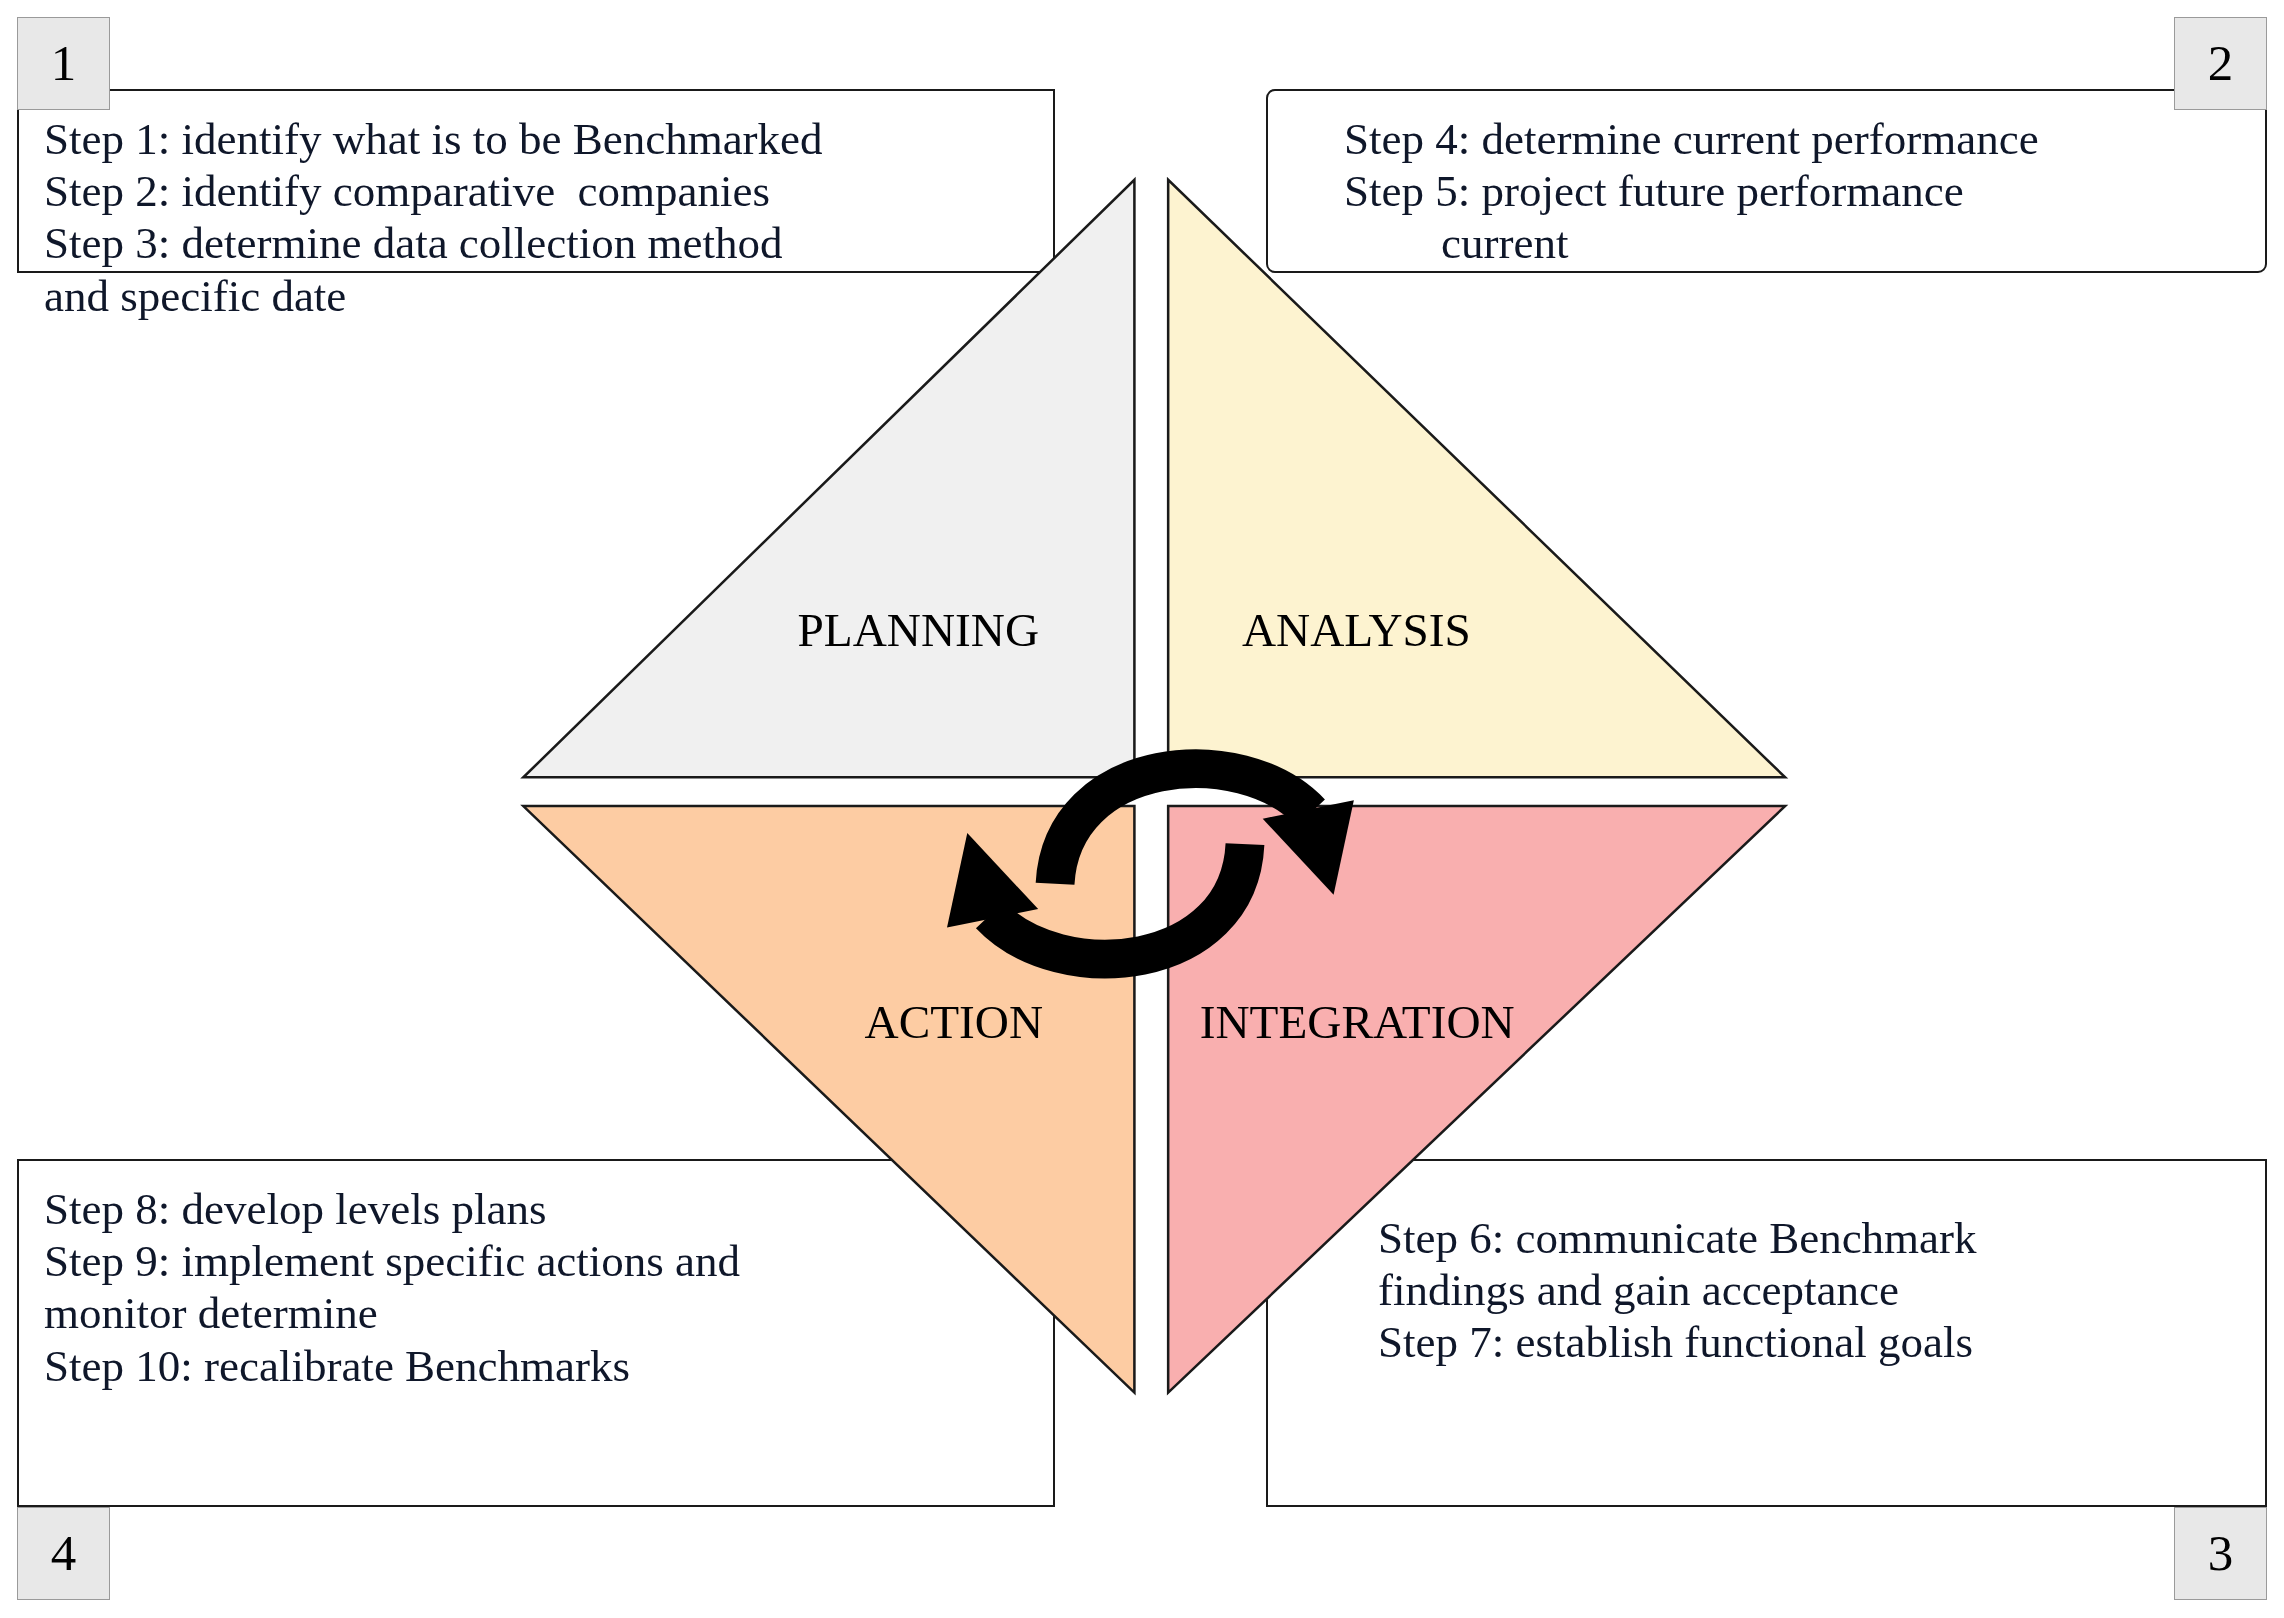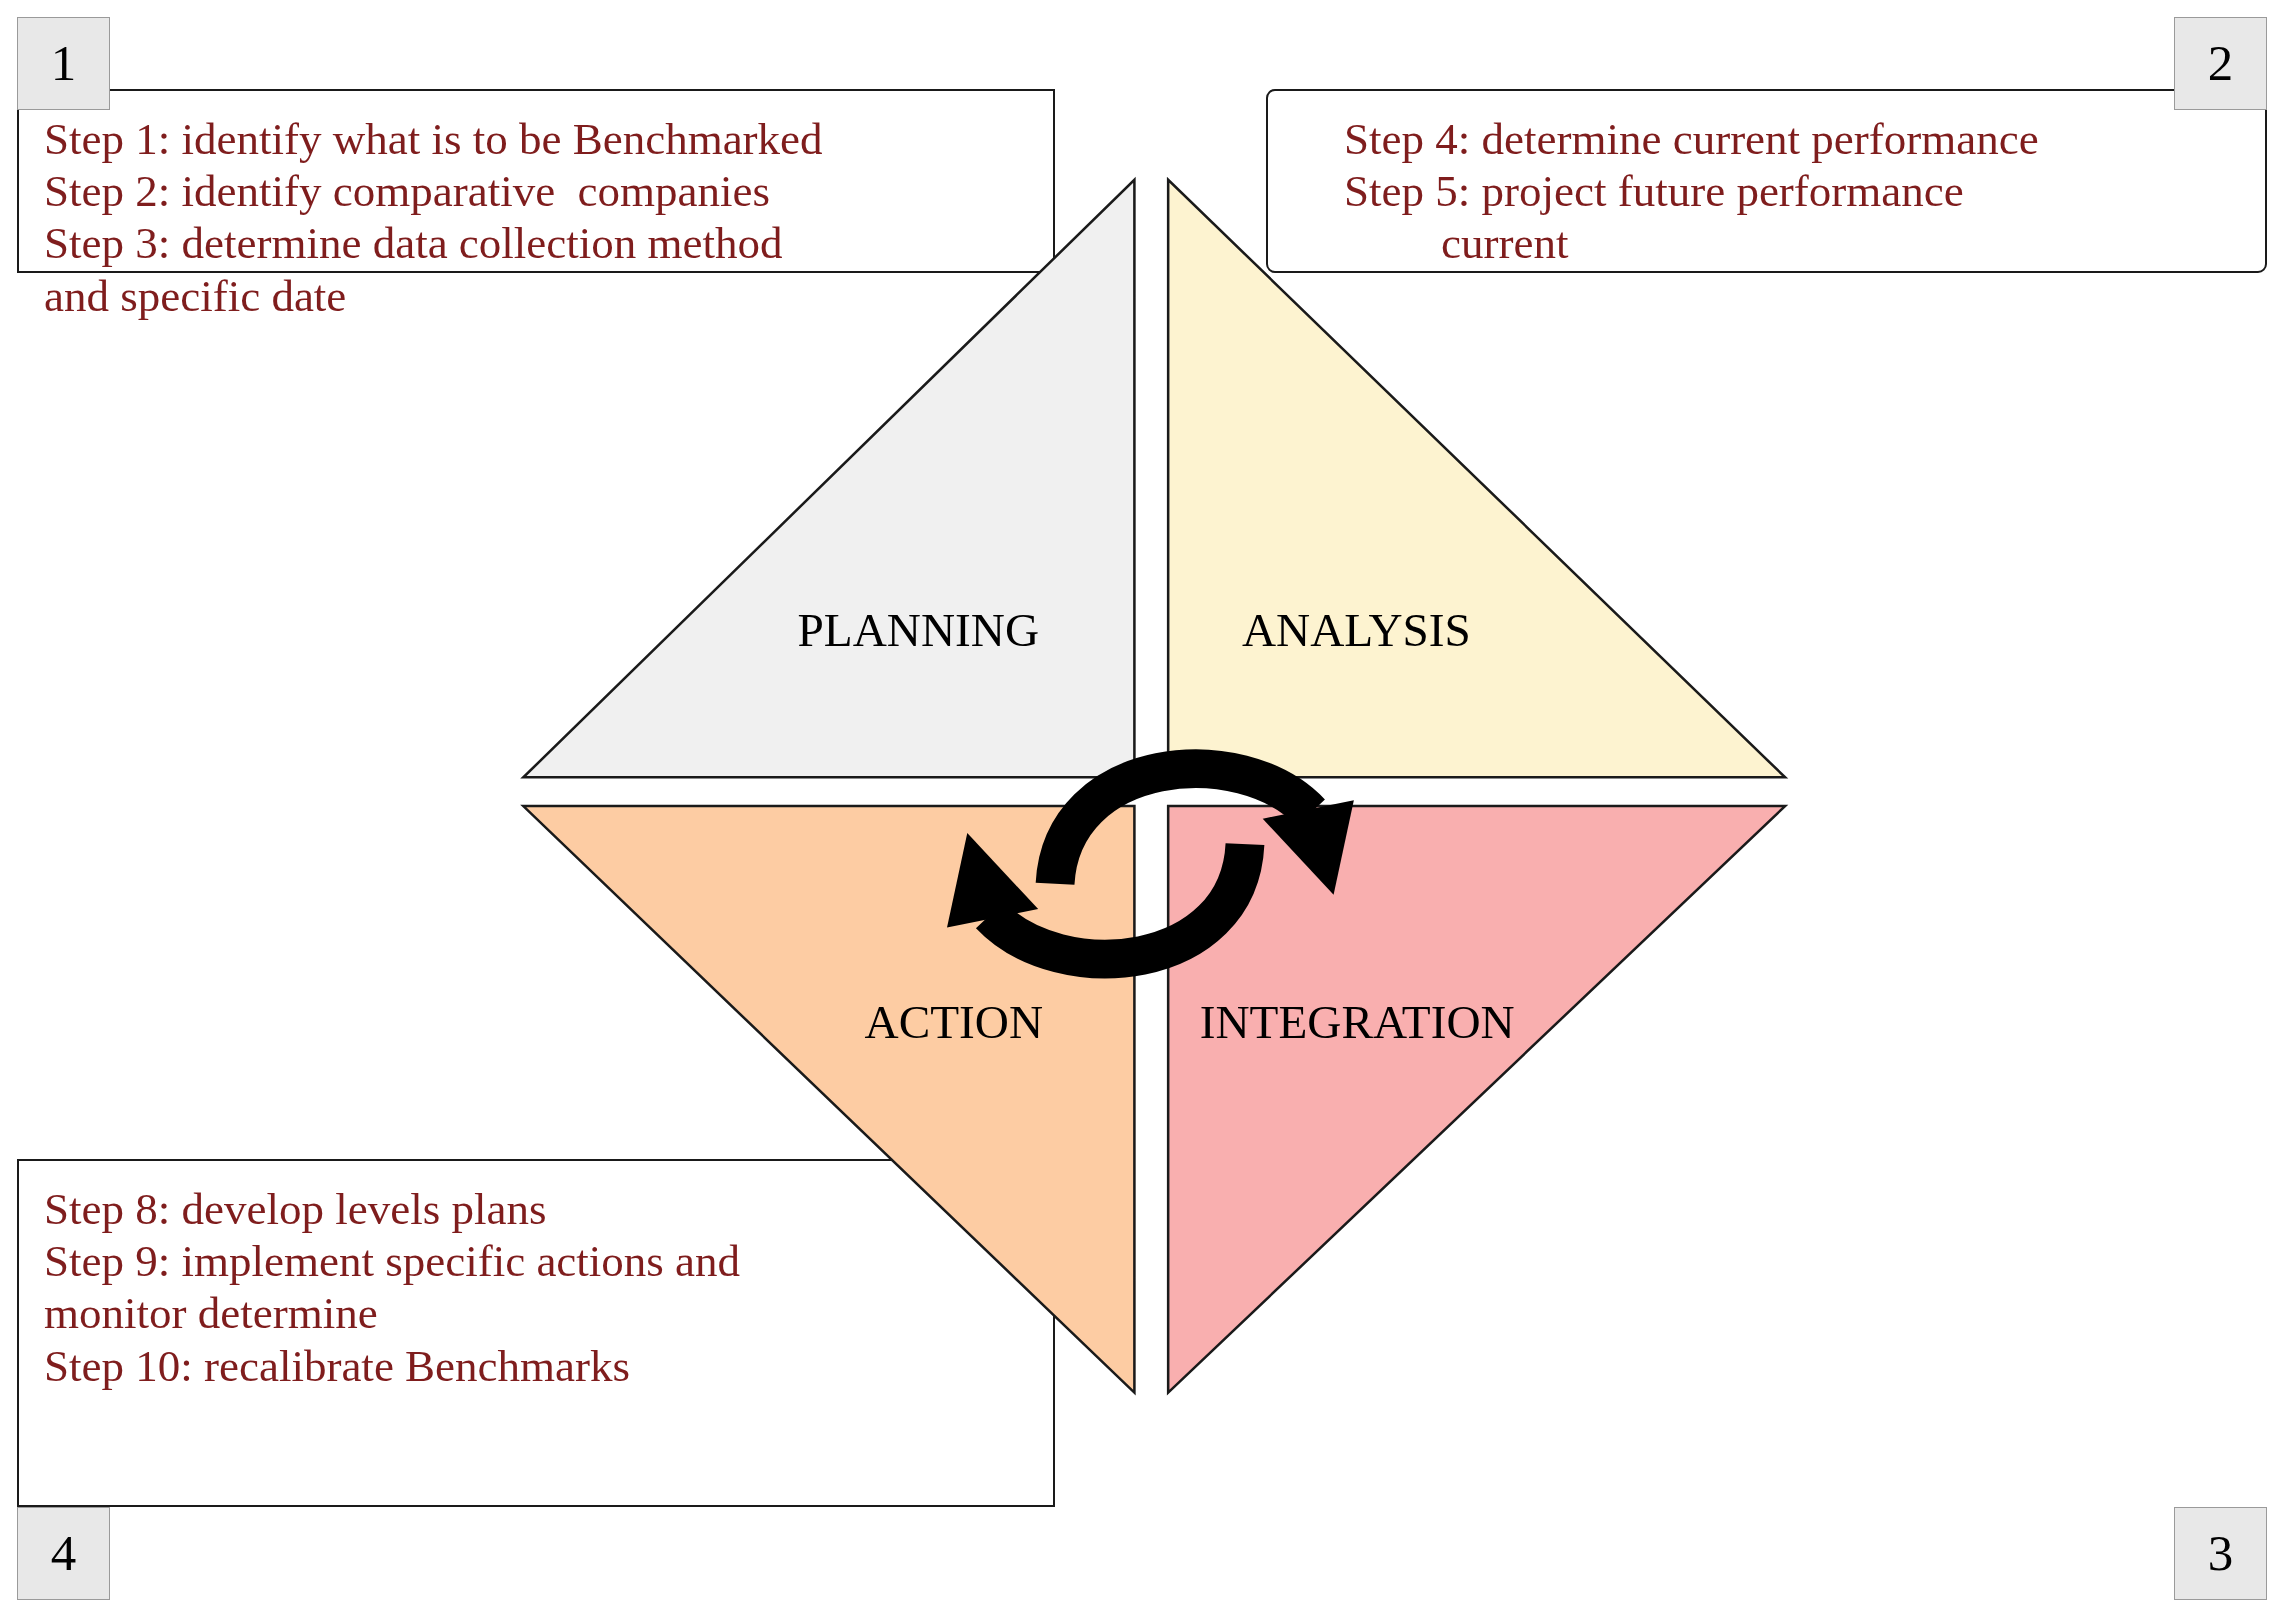--- a/index.html
+++ b/index.html
@@ -48,21 +48,21 @@
     padding: 22px 25px 17px 25px;
   }
   #panel-1 { left: 17px;   top: 89px;  width: 1038px; height: 184px; }
   #panel-2 { left: 1266px; top: 89px;  width: 1001px; height: 184px; border-radius: 9px; }
   #panel-3 { left: 1266px; top: 1159px; width: 1001px; height: 348px; }
   #panel-4 { left: 17px;   top: 1159px; width: 1038px; height: 348px; }
 
   .panel .line {
     font-size: 45px;
     line-height: 1.16;
-    color: #7f1d1d;
+    color: #0f172a;
     white-space: pre;
   }
   .panel .line.indent { padding-left: 97px; }
 
   #panel-3 { padding-left: 110px; padding-top: 51px; }
   #panel-2 { padding-left: 76px; }
 
   
   #diagram {
     position: absolute;
@@ -91,20 +91,25 @@
     <div class="line">Step 3: determine data collection method</div>
     <div class="line">and specific date</div>
   </div>
 
   <div class="panel" id="panel-2">
     <div class="line">Step 4: determine current performance</div>
     <div class="line">Step 5: project future performance</div>
     <div class="line indent">current</div>
   </div>
 
+  <div class="panel" id="panel-3">
+    <div class="line">Step 6: communicate Benchmark</div>
+    <div class="line">findings and gain acceptance</div>
+    <div class="line">Step 7: establish functional goals</div>
+  </div>
 
   <div class="panel" id="panel-4">
     <div class="line">Step 8: develop levels plans</div>
     <div class="line">Step 9: implement specific actions and</div>
     <div class="line">monitor determine</div>
     <div class="line">Step 10: recalibrate Benchmarks</div>
   </div>
 
   <svg id="diagram" viewBox="0 0 2706 1917">
 

